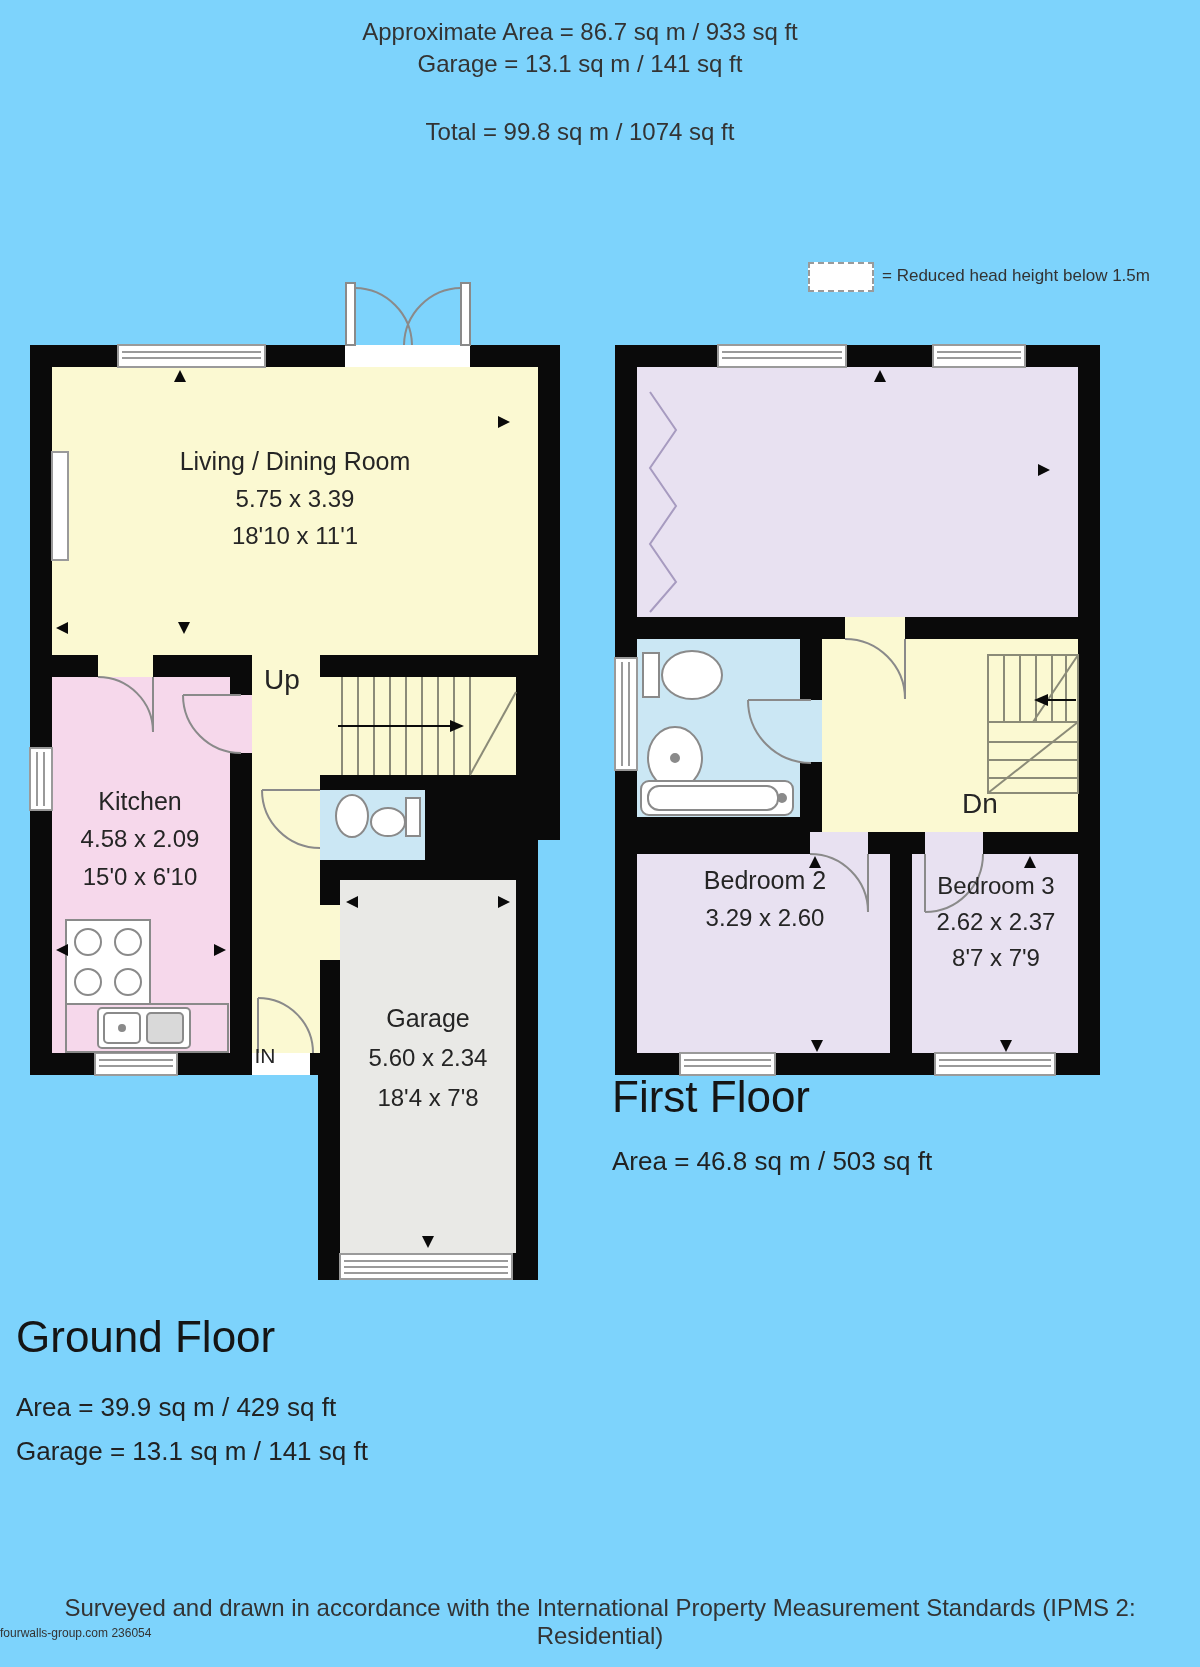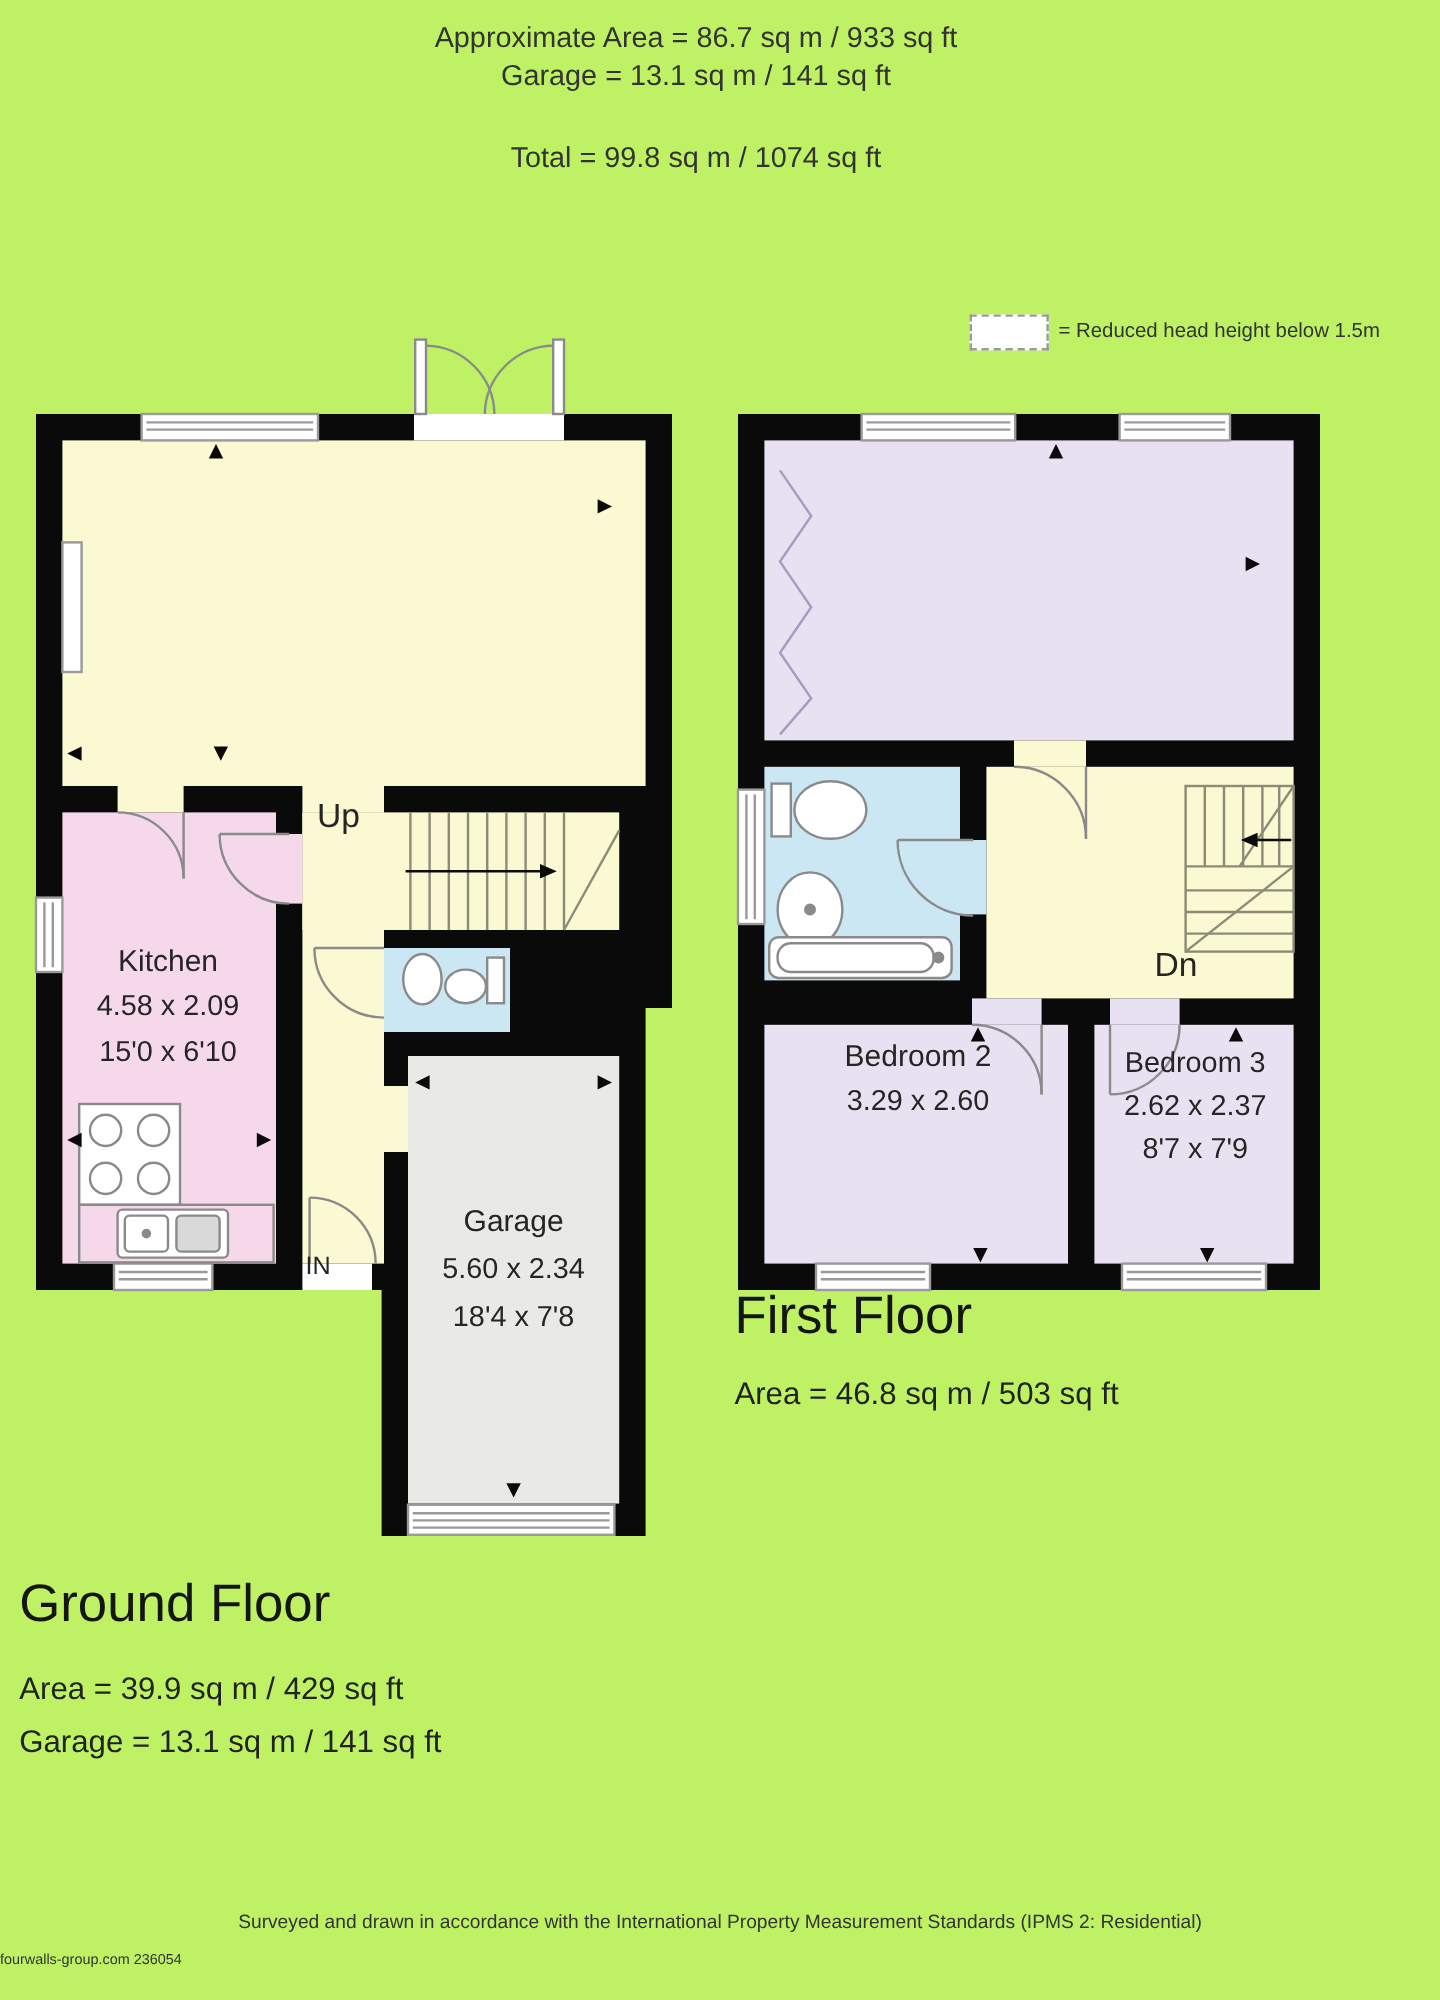--- a/index.html
+++ b/index.html
@@ -1,28 +1,28 @@
 <!DOCTYPE html>
 <html><head>
 <meta charset="utf-8">
 <style>
   html,body{margin:0;padding:0;background:#ffffff;}
   body{font-family:"Liberation Sans","DejaVu Sans",sans-serif;color:#2a2a2a;}
-  #canvas{position:relative;width:1200px;height:1667px;background:#bef264;overflow:hidden;}
+  #canvas{position:relative;width:1200px;height:1667px;background:#7dd3fc;overflow:hidden;}
   #plan-svg{position:absolute;left:0;top:0;}
   .txt{position:absolute;}
   .hdr{left:0;top:0;width:1160px;text-align:center;font-size:24px;color:#333;}
   .room-label{position:absolute;text-align:center;color:#252525;font-size:25px;line-height:37px;}
   .room-label .dim{font-size:24px;}
   .small-label{position:absolute;text-align:center;color:#252525;}
   .floor-title{position:absolute;font-size:44px;color:#151515;}
   .floor-area{position:absolute;font-size:26px;color:#222;}
   .legend-box{position:absolute;left:808px;top:262px;width:62px;height:26px;border:2px dashed #9a9a9a;background:#fff;}
   .legend-text{position:absolute;left:882px;top:266px;font-size:17px;color:#333;}
-  .footer{left:0;top:1594px;width:1200px;text-align:center;font-size:16px;color:#333;}
+  .footer{left:0;top:1594px;width:1200px;text-align:center;font-size:24px;color:#333;}
   .footer2{left:0;top:1626px;width:1161px;font-size:12px;color:#333;}
 </style>
 </head>
 <body>
 
 <div id="canvas">
 
   <svg id="plan-svg" width="1200" height="1667" viewBox="0 0 1200 1667">
 
     <g>
@@ -211,20 +211,25 @@
     </g>
   </svg>
 
   <div class="txt hdr" style="top:18px;">Approximate  Area = 86.7 sq m / 933 sq ft</div>
   <div class="txt hdr" style="top:50px;">Garage = 13.1 sq m / 141 sq ft</div>
   <div class="txt hdr" style="top:82px;margin-top:36px;">Total = 99.8 sq m / 1074 sq ft</div>
 
   <div class="legend-box"></div>
   <div class="legend-text">= Reduced head height below 1.5m</div>
 
+  <div class="room-label" style="left:120px;top:443px;width:350px;">
+    <div>Living / Dining Room</div>
+    <div class="dim">5.75 x 3.39</div>
+    <div class="dim">18'10 x 11'1</div>
+  </div>
 
   <div class="room-label" style="left:42px;top:782px;width:196px;line-height:38px;">
     <div>Kitchen</div>
     <div class="dim">4.58 x 2.09</div>
     <div class="dim">15'0 x 6'10</div>
   </div>
 
   <div class="room-label" style="left:342px;top:998px;width:172px;line-height:40px;">
     <div>Garage</div>
     <div class="dim">5.60 x 2.34</div>

